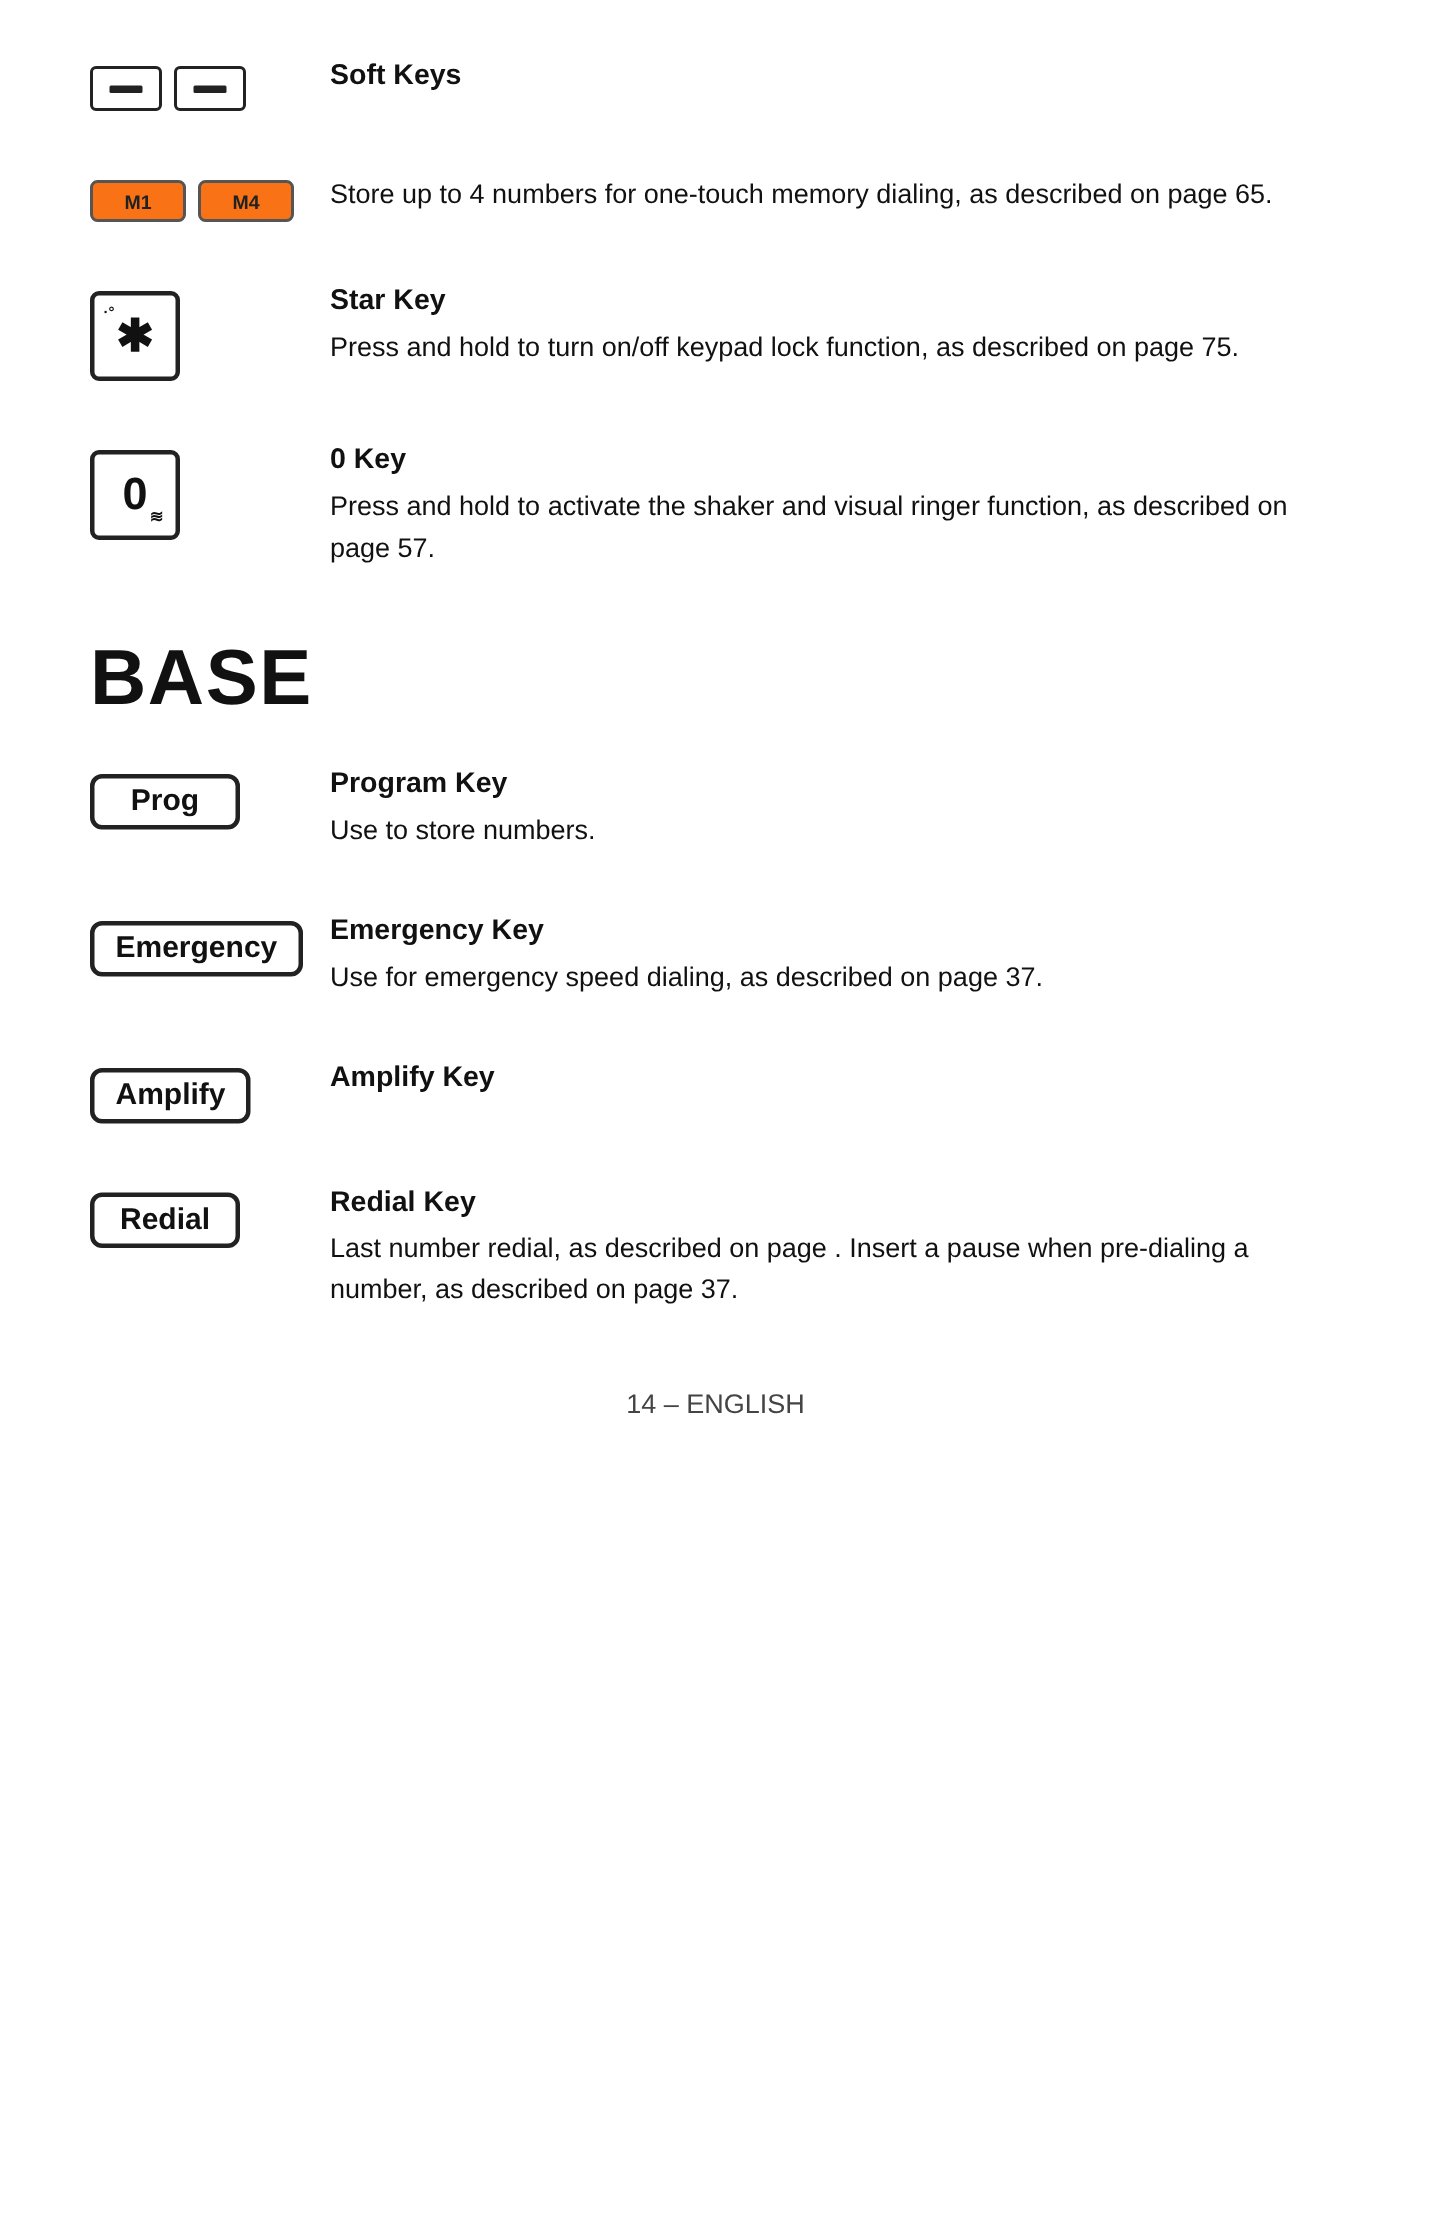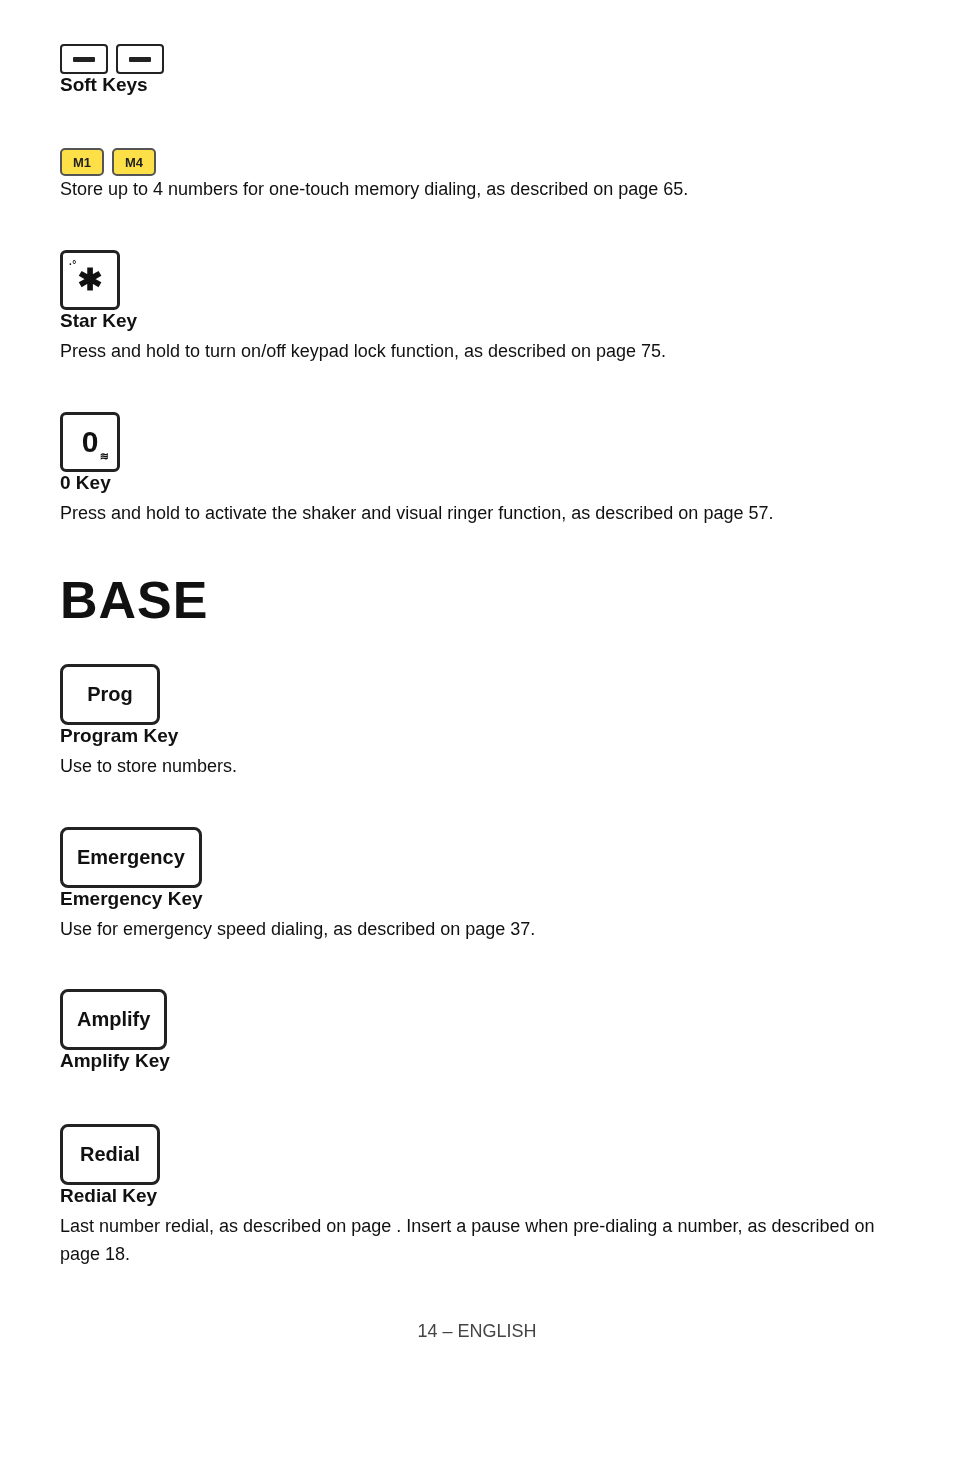--- a/index.html
+++ b/index.html
@@ -9,21 +9,21 @@
       min-height: 1475px;
       background: #ffffff;
       font-family: Arial, Helvetica, sans-serif;
       font-size: 18px;
       color: #111111;
       padding: 40px 60px;
     }
 
     .section {
       display: flex;
-      flex-direction: column;
+      flex-direction: row;
       align-items: flex-start;
       margin-bottom: 42px;
     }
 
     .icon-col {
       width: 160px;
       flex-shrink: 0;
       display: flex;
       align-items: flex-start;
       padding-top: 4px;
@@ -61,25 +61,25 @@
       height: 5px;
       background: #222;
       border-radius: 1px;
     }
 
     
     .mem-btn {
       display: inline-flex;
       align-items: center;
       justify-content: center;
-      width: 44px;
+      width: 64px;
       height: 28px;
       border: 2px solid #555;
       border-radius: 5px;
-      background: #fde047;
+      background: #f97316;
       font-size: 13px;
       font-weight: bold;
       color: #222;
     }
 
     
     .star-key-box {
       width: 60px;
       height: 60px;
       border: 3px solid #222;
@@ -135,21 +135,21 @@
       margin-bottom: 30px;
       margin-top: 22px;
       letter-spacing: 1px;
     }
 
     
     .labeled-btn {
       display: inline-flex;
       align-items: center;
       justify-content: center;
-      padding: 16px 14px;
+      padding: 4px 14px;
       border: 3px solid #222;
       border-radius: 8px;
       background: #fff;
       font-size: 20px;
       font-weight: bold;
       color: #111;
       min-width: 100px;
       text-align: center;
     }
 
@@ -244,17 +244,17 @@
     <div class="title">Amplify Key</div>
   </div>
 </div>
 
 <div class="section">
   <div class="icon-col">
     <div class="labeled-btn">Redial</div>
   </div>
   <div class="text-col">
     <div class="title">Redial Key</div>
-    <div class="desc">Last number redial, as described on page . Insert a pause when pre-dialing a number, as described on page 18.</div>
+    <div class="desc">Last number redial, as described on page . Insert a pause when pre-dialing a number, as described on page 37.</div>
   </div>
 </div>
 
 <div class="footer">14 – ENGLISH</div>
 
 </body></html>

